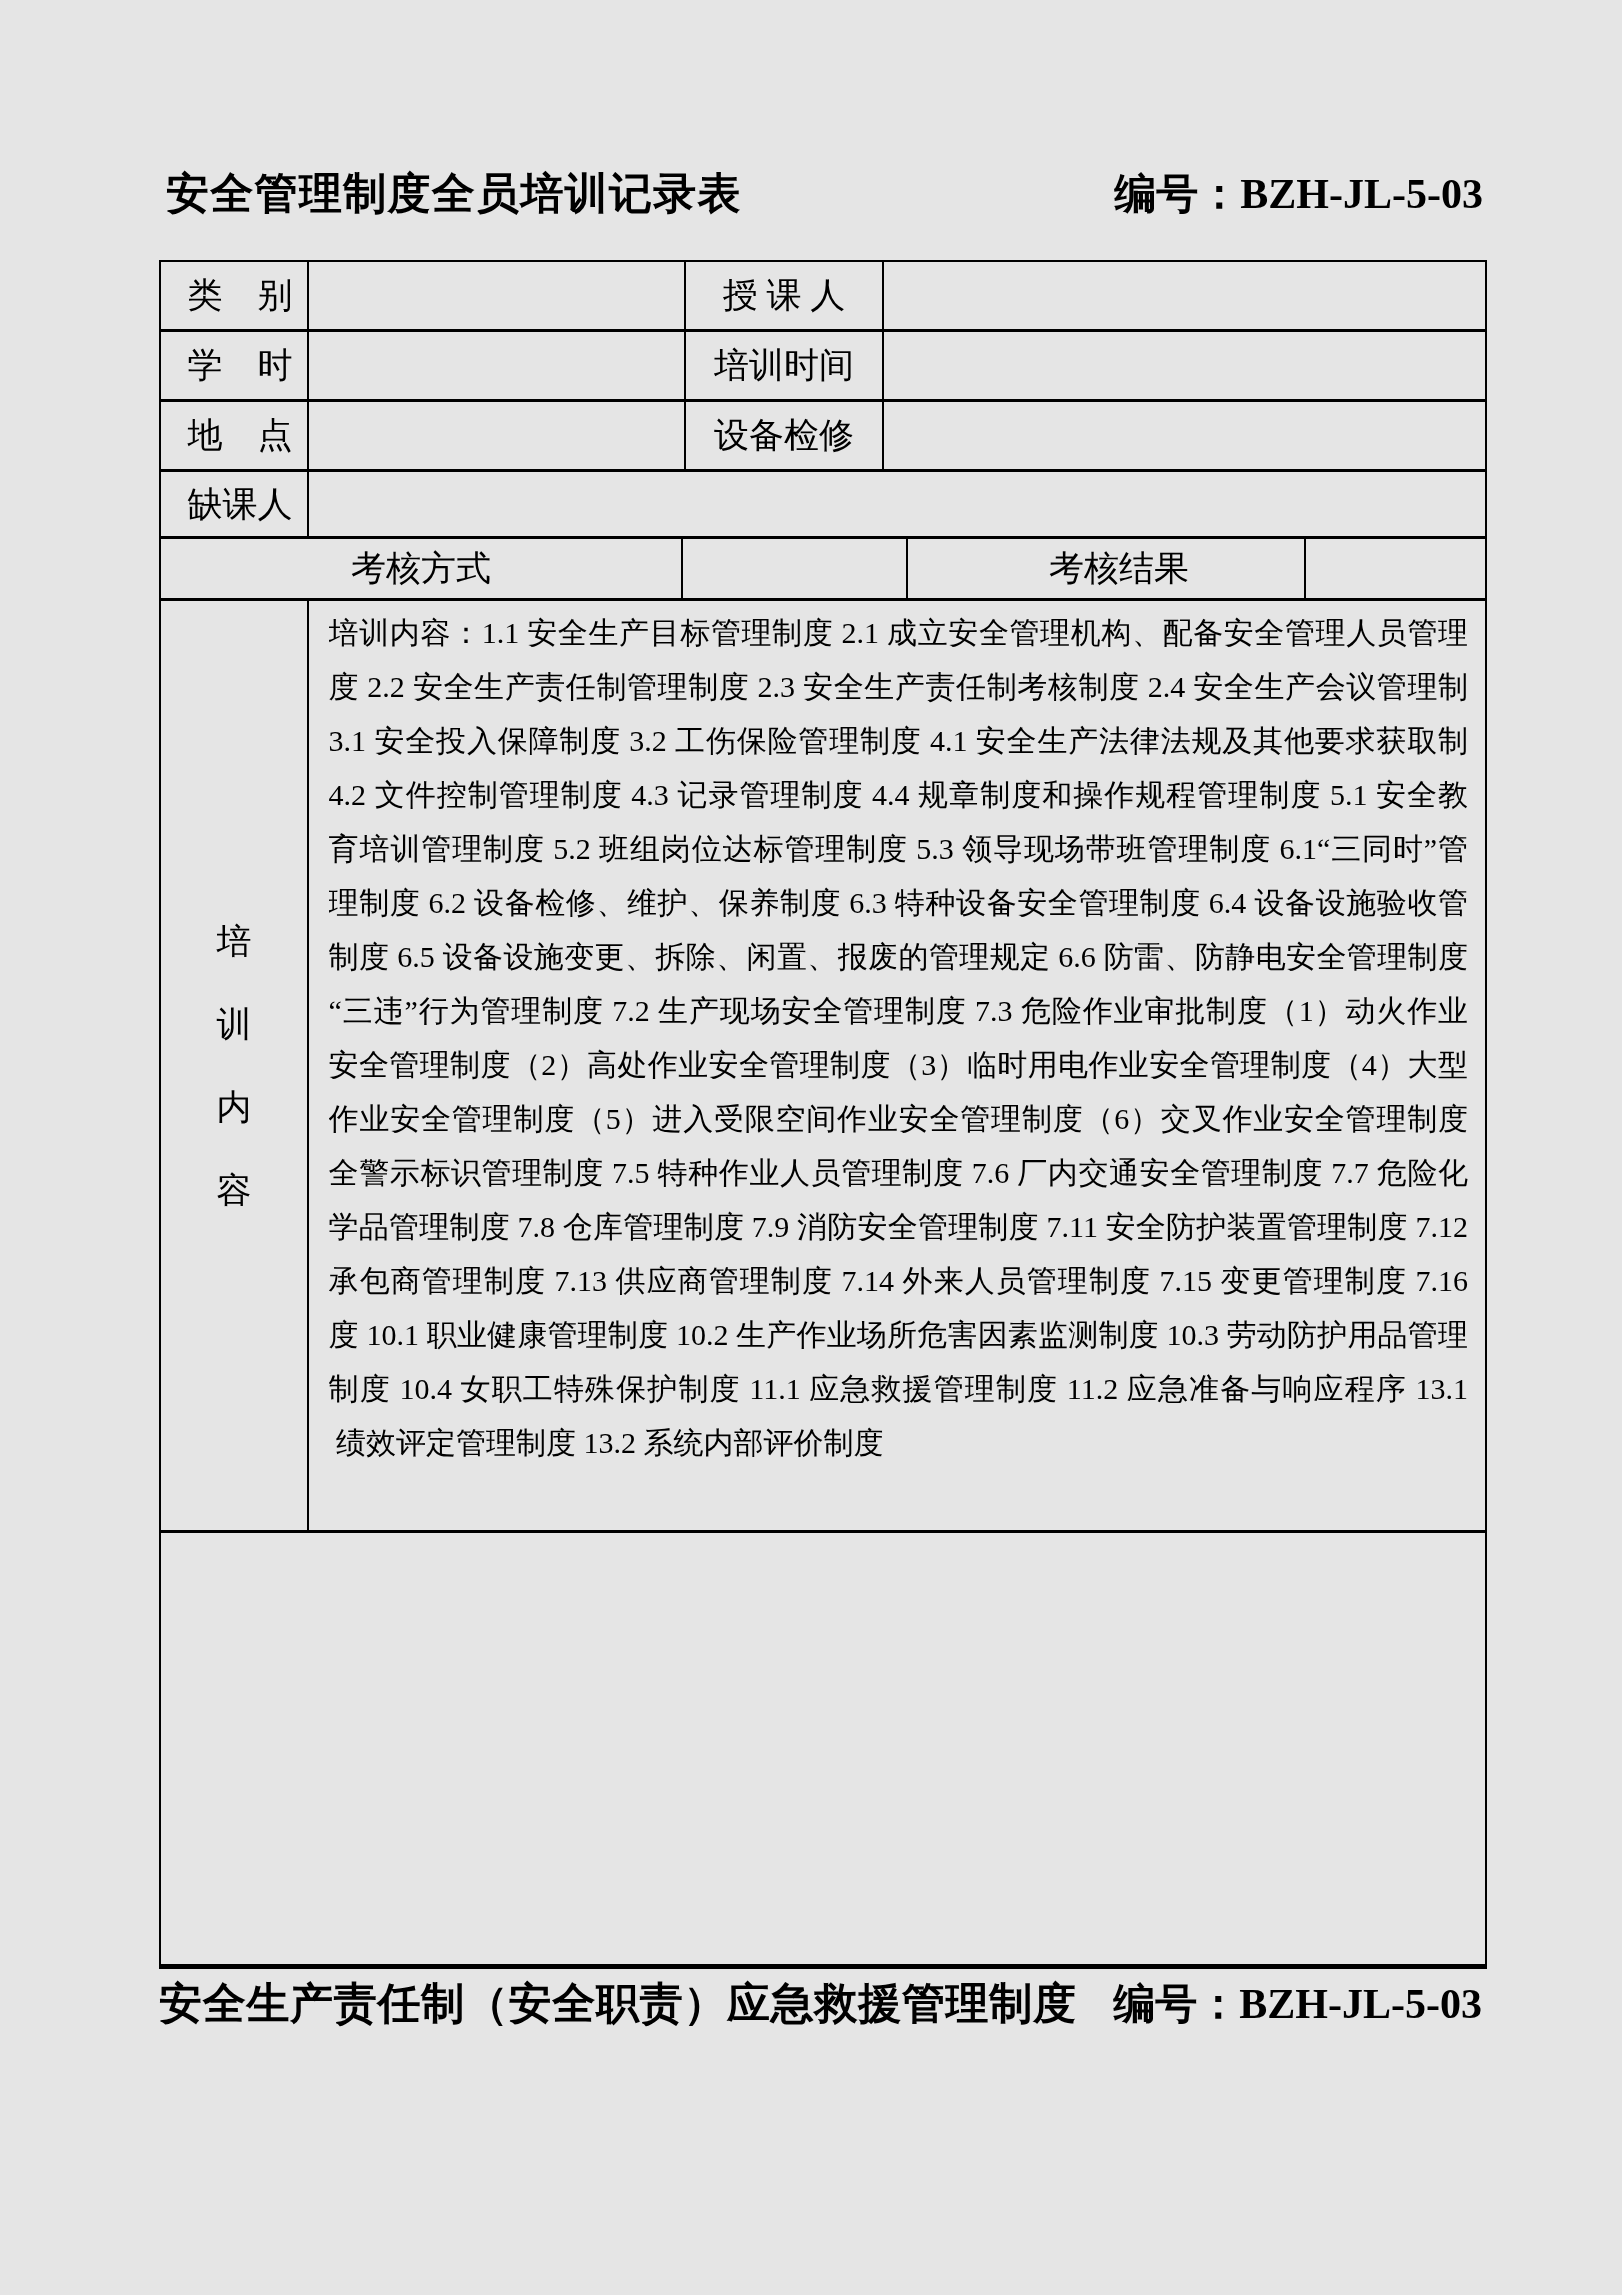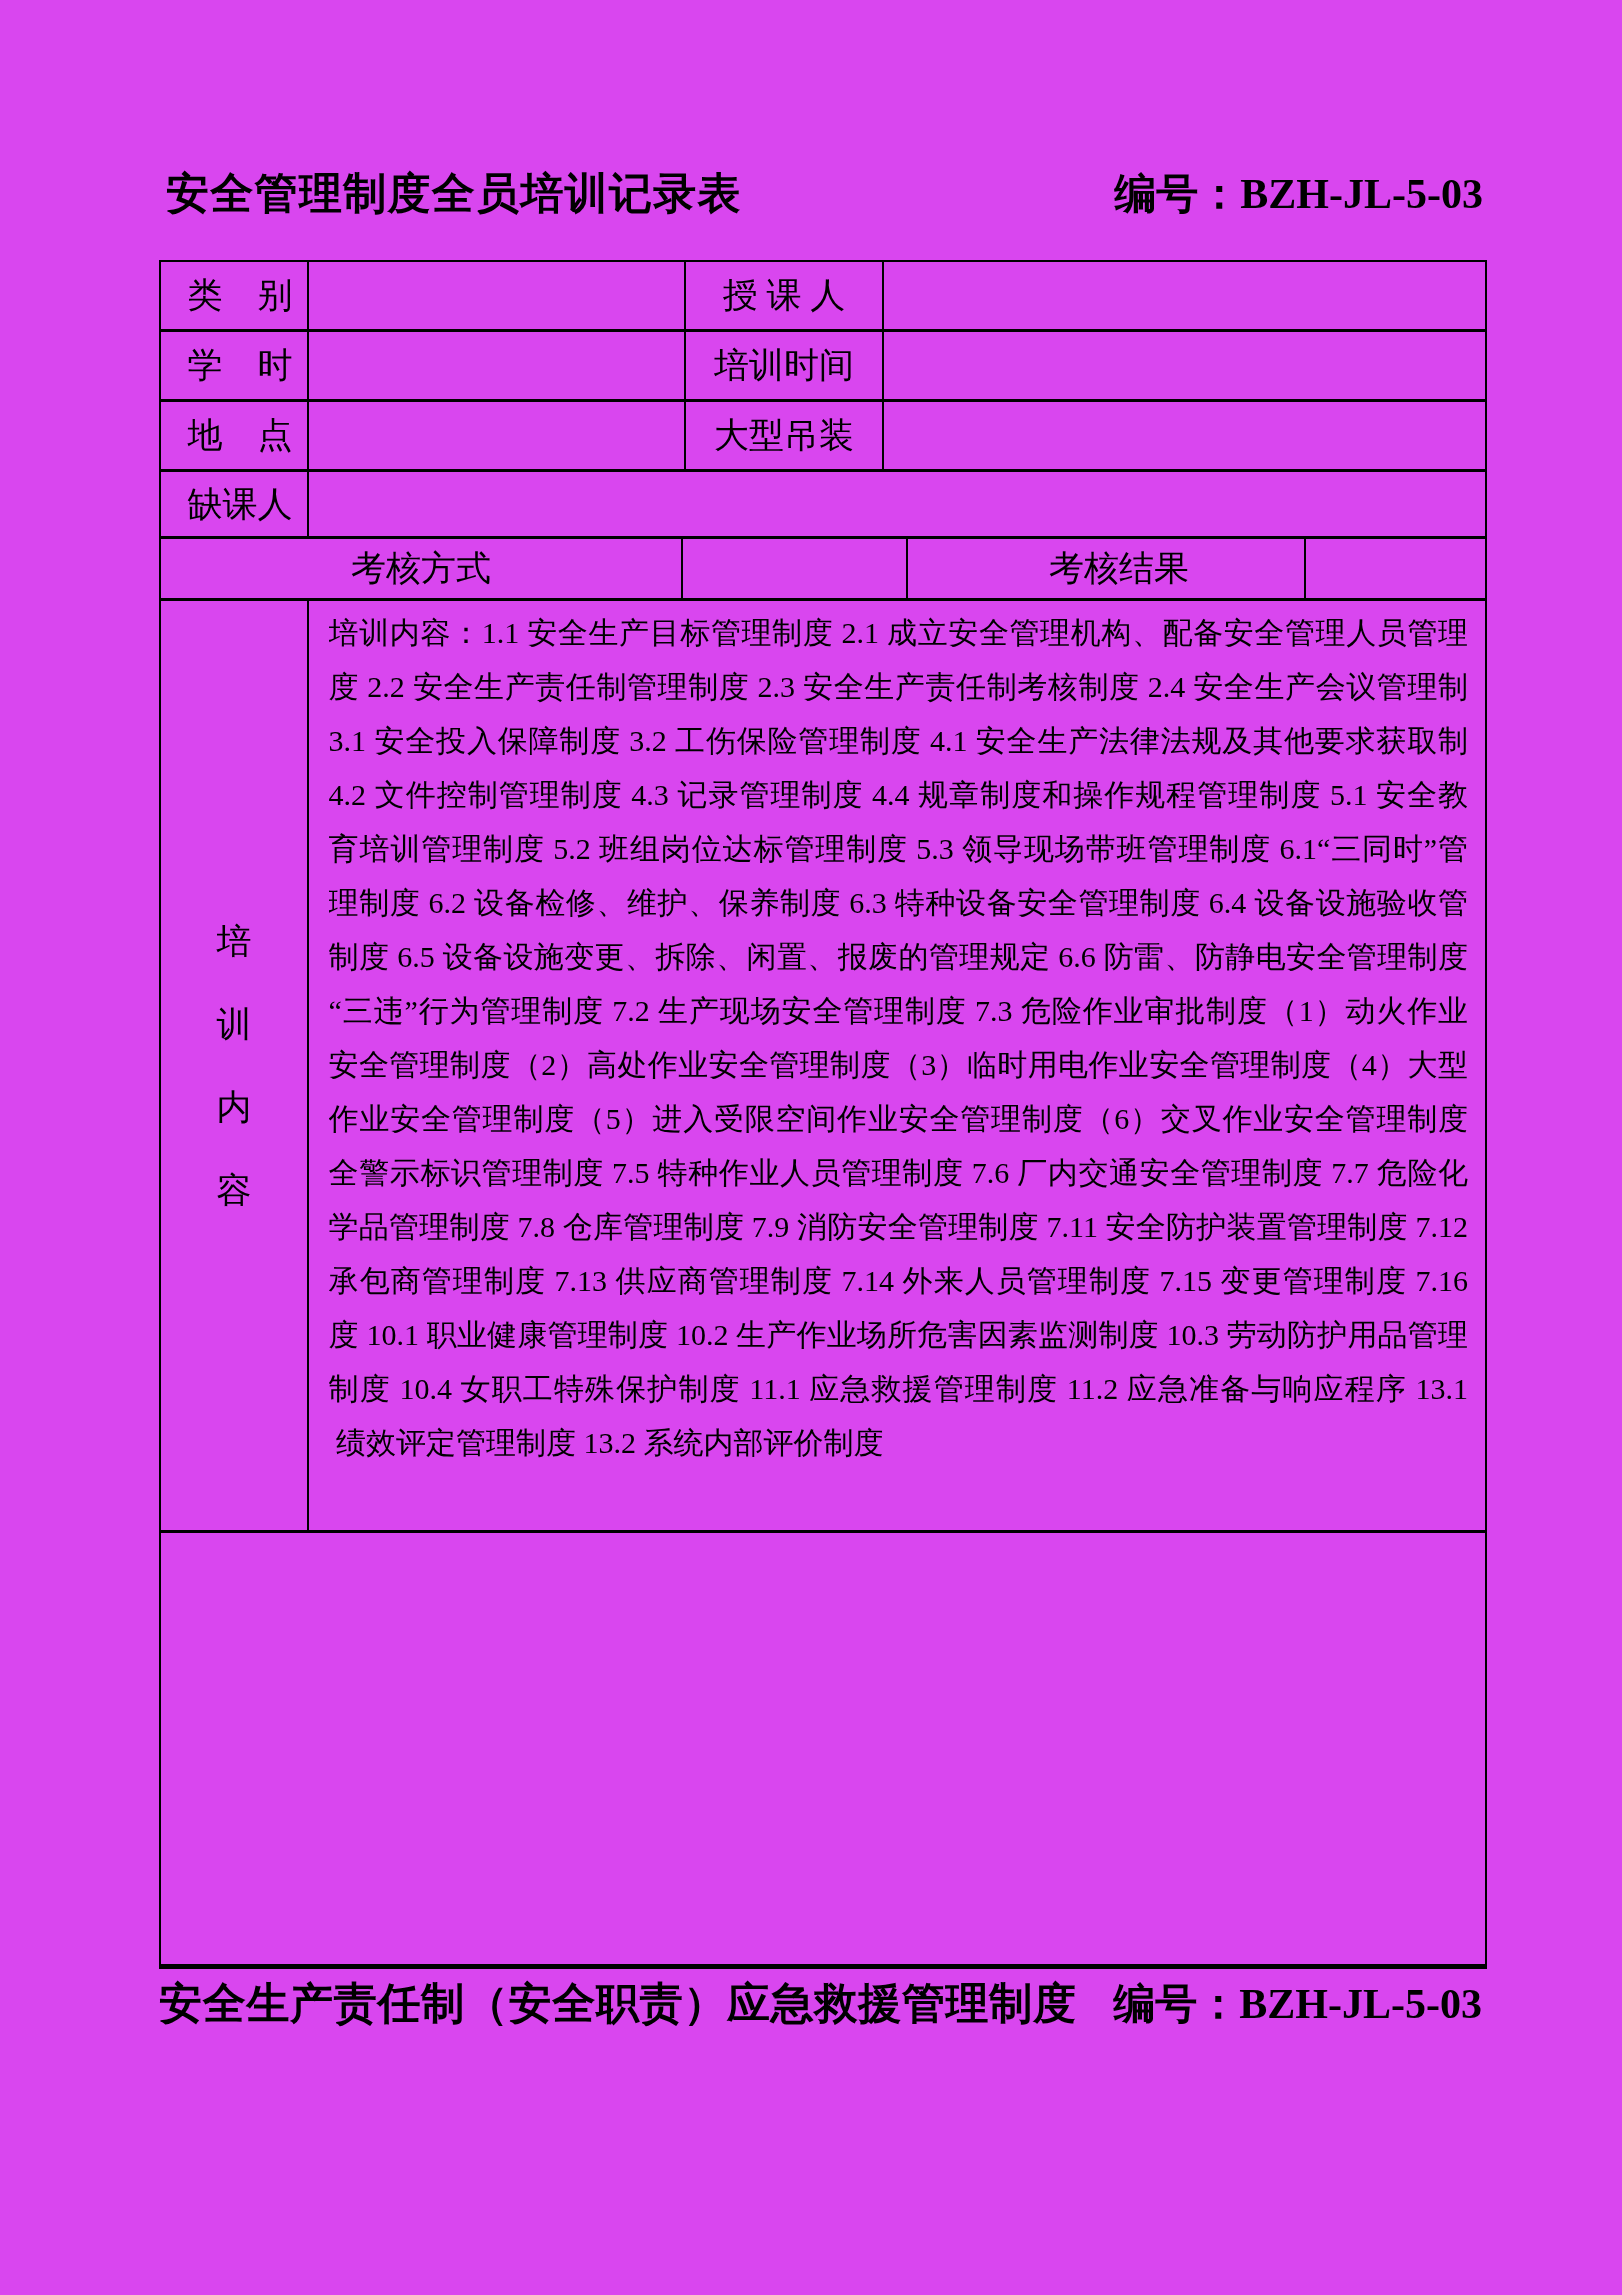--- a/index.html
+++ b/index.html
@@ -1,16 +1,16 @@
 <!DOCTYPE html>
 <html style="font-size:10.5px"><head>
 <meta charset="utf-8">
 <style>
   html,body{margin:0;padding:0;background:#fff;}
-  .page{position:relative;width:1623px;height:2295px;background:#d946ef;
+  .page{position:relative;width:1623px;height:2295px;background:#e5e5e5;
         font-family:"Liberation Serif","DejaVu Serif",serif;color:#000;overflow:hidden;}
 
   
   .titlebar{position:absolute;left:166px;width:1317px;top:165px;display:flex;
             justify-content:space-between;align-items:baseline;}
   .doc-title{font-size:43px;font-weight:bold;letter-spacing:1.3px;}
   .doc-no{font-size:42px;font-weight:bold;}
 
   
   .tbl{position:absolute;left:159px;top:260px;width:1328px;height:1709px;
@@ -75,21 +75,21 @@
     <div class="row r-head">
       <div class="cell c1">学　时</div>
       <div class="cell c2"></div>
       <div class="cell c3">培训时间</div>
       <div class="cell c4"></div>
     </div>
 
     <div class="row r-head">
       <div class="cell c1">地　点</div>
       <div class="cell c2"></div>
-      <div class="cell c3">大型吊装</div>
+      <div class="cell c3">设备检修</div>
       <div class="cell c4"></div>
     </div>
 
     <div class="row r4">
       <div class="cell c1">缺课人</div>
       <div class="cell c4"></div>
     </div>
 
     <div class="row r5">
       <div class="cell k1">考核方式</div>

